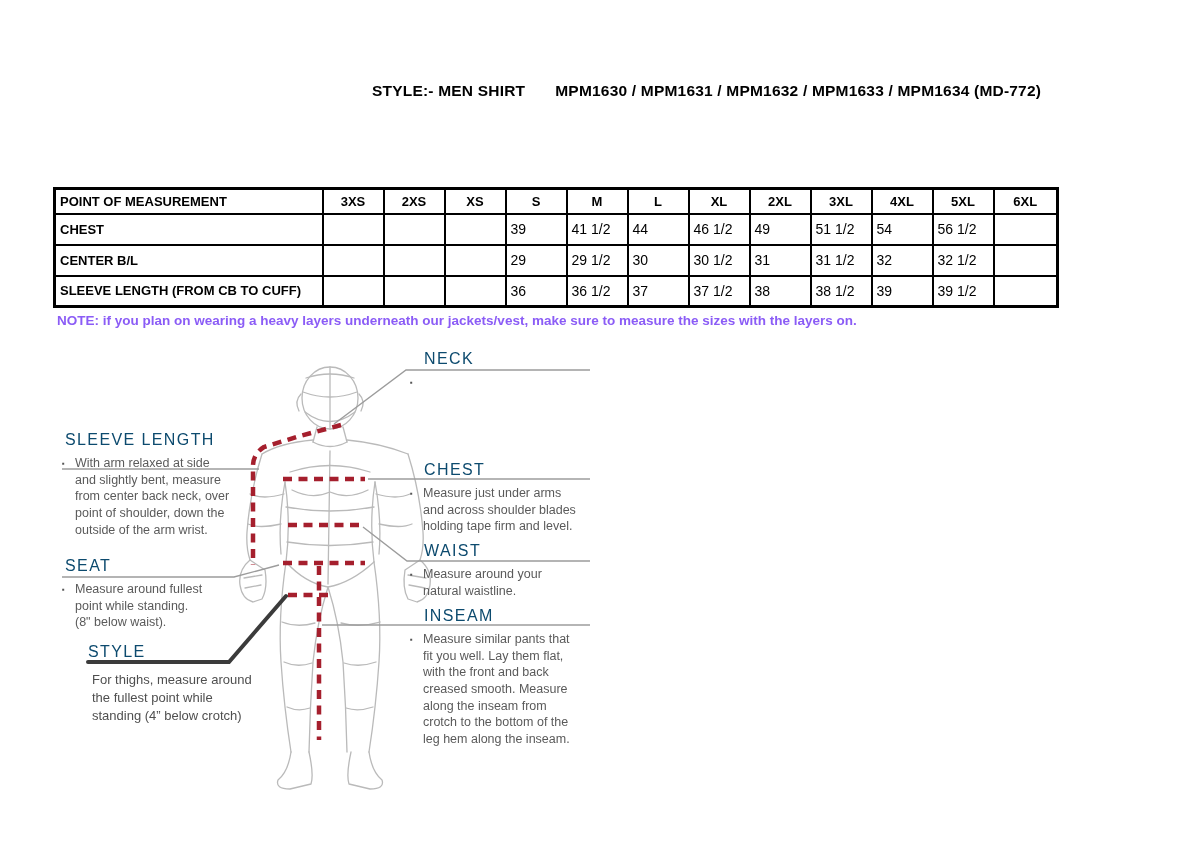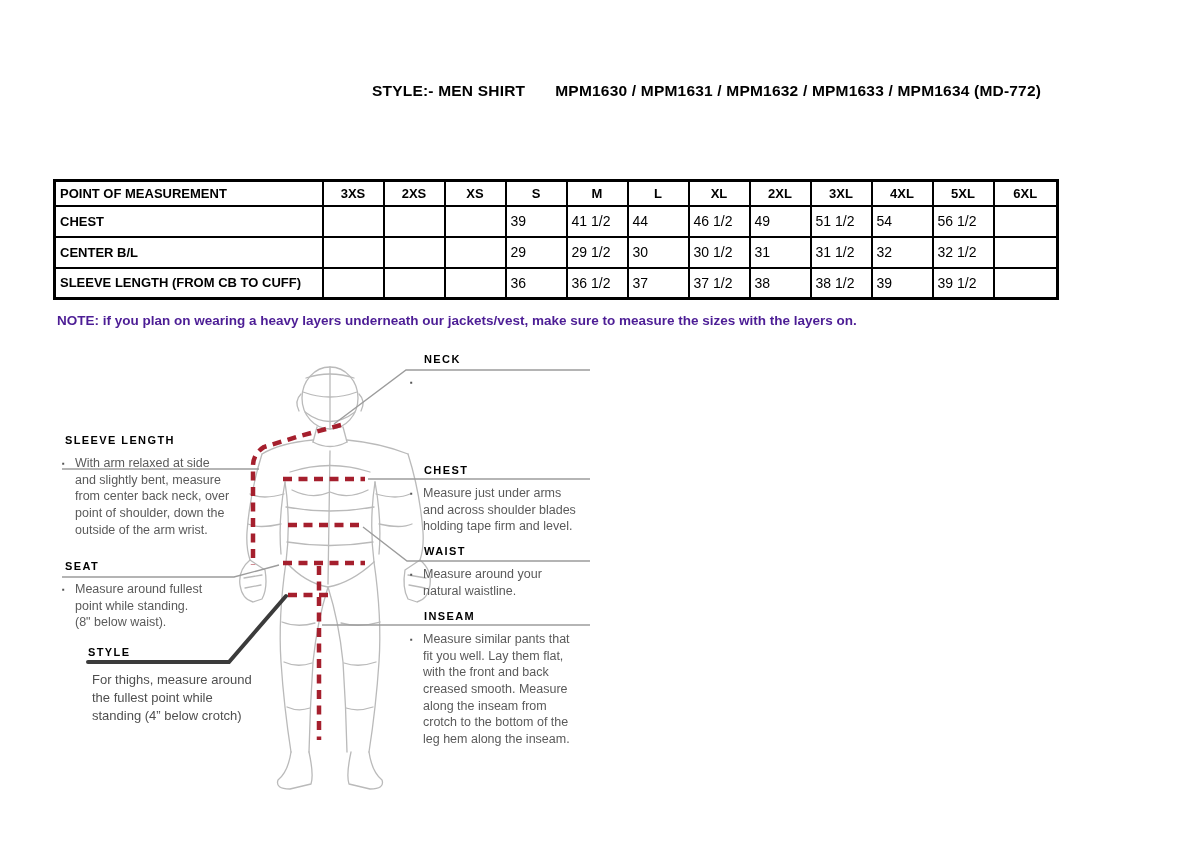--- a/index.html
+++ b/index.html
@@ -13,47 +13,47 @@
 
   
   .doc-title {
     position:absolute; left:372px; top:50px; white-space:nowrap;
     font-size:15.5px; font-weight:bold; color:#000; letter-spacing:0.2px;
   }
   .doc-title .codes { margin-left:30px; }
 
   
   table.size-table {
-    position:absolute; left:53px; top:147px; width:1003px;
+    position:absolute; left:53px; top:155px; width:1003px;
     border-collapse:collapse; table-layout:fixed;
     font-size:13px;
   }
   table.size-table th, table.size-table td {
     border:2px solid #000; padding:0 4px; overflow:hidden; white-space:nowrap;
   }
   table.size-table { border:3px solid #000; }
   table.size-table tr.hdr { height:25px; }
   table.size-table tr.row { height:31px; }
   th.pom { text-align:left; font-weight:bold; font-size:13px; }
   th.size-col { text-align:center; font-weight:bold; font-size:13px; }
   td.row-label { text-align:left; font-weight:bold; font-size:13px; }
   td.val { font-weight:normal; font-size:14px; font-family:"Liberation Sans",sans-serif; }
 
   
   .note-line {
-    position:absolute; left:57px; top:281px; font-size:13.5px; font-weight:bold; color:#4c1d95;
+    position:absolute; left:57px; top:281px; font-size:13.5px; font-weight:bold; color:#8b5cf6;
     white-space:nowrap;
   }
 
   
   #guide-svg { position:absolute; left:0; top:300px; width:660px; height:500px; }
 
   .guide-section { position:absolute; }
   .guide-heading {
-    font-size:11px; font-weight:bold; letter-spacing:1.4px; color:#000000;
+    font-size:16px; font-weight:normal; letter-spacing:1.4px; color:#0c4a6e;
     line-height:20px; height:20px;
   }
   .guide-body {
     display:flex; padding-top:5px;
   }
   .guide-bullet {
     width:13px; flex:0 0 13px; font-size:8px; line-height:17px; color:#555;
   }
   .guide-text {
     font-size:12.5px; line-height:1.33; color:#5a5a5a; white-space:pre-line;

